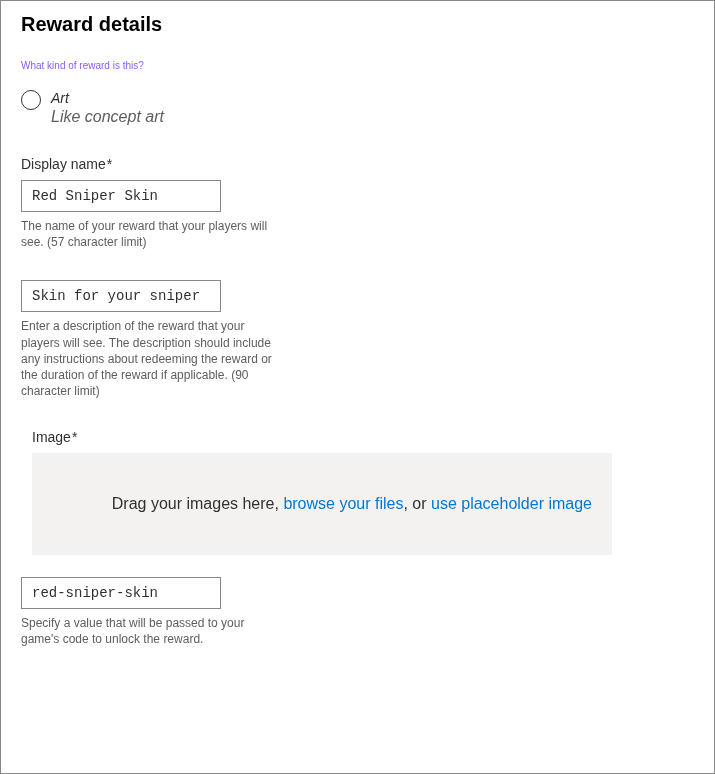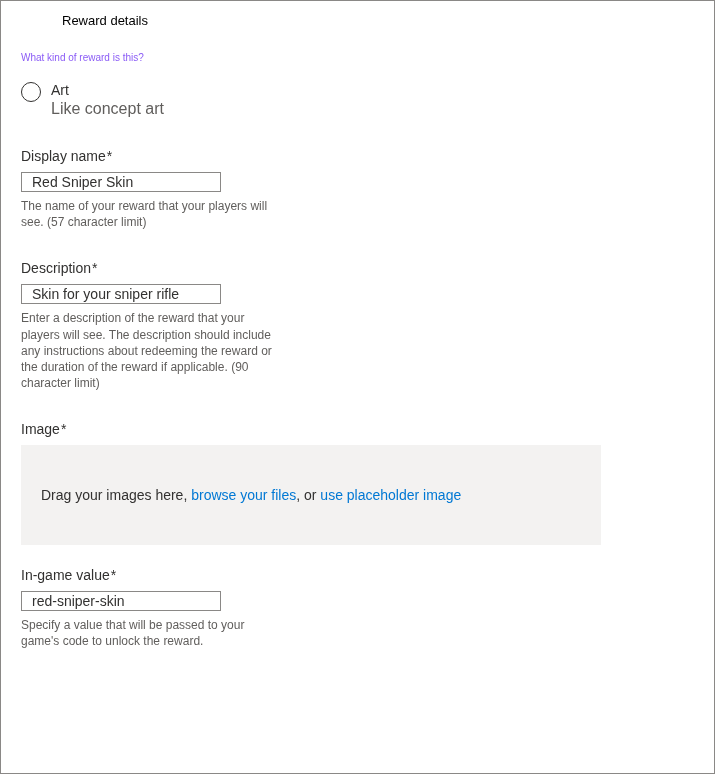--- a/index.html
+++ b/index.html
@@ -14,34 +14,34 @@
     background: #fff;
   }
   .panel {
     width: 715px;
     height: 774px;
     border: 1px solid #8a8886;
     padding: 12px 20px 20px 20px;
     overflow: hidden;
   }
   .section-title {
-    font-size: 13px;
-    font-weight: 400;
+    font-size: 20px;
+    font-weight: 700;
     color: #000;
     margin-bottom: 18px;
-    margin-left: 41px;
   }
   .question {
     font-size: 10px;
     margin-bottom: 18px;
     color: #8b5cf6;
     margin-top: 24px;
   }
   .radio-group {
     margin-bottom: 28px;
+    font-style: italic;
   }
   .radio-option {
     display: flex;
     align-items: flex-start;
     margin-bottom: 14px;
     cursor: pointer;
   }
   .radio-circle {
     width: 20px;
     height: 20px;
@@ -89,52 +89,53 @@
     margin-bottom: 8px;
   }
   .required::after {
     content: "*";
     margin-left: 1px;
   }
   .text-input {
     width: 200px;
     padding: 6px 10px;
     border: 1px solid #8a8886;
-    font-family: Liberation Sans, sans-serif;
+    font-family: Liberation Mono, monospace;
     font-size: 14px;
     color: #323130;
     background: #fff;
     outline: none;
-    height: 20px;
+    height: 32px;
   }
   .help {
     font-size: 12px;
     color: #605e5c;
     margin-top: 6px;
     max-width: 255px;
     line-height: 1.35;
   }
   .help-wide {
     max-width: 700px;
   }
   .dropzone {
     width: 580px;
     background: #f3f2f1;
     padding: 42px 20px;
-    text-align: left;
-    font-size: 14px;
+    text-align: right;
+    font-size: 16px;
     color: #323130;
     margin-top: 4px;
   }
   .link {
     color: #0078d4;
     cursor: pointer;
   }
   .image-section {
     margin-bottom: 22px;
+    margin-left: 11px;
   }
 </style>
 </head>
 <body>
 
 <div class="panel">
 
   <h2 class="section-title">Reward details</h2>
 
   <div class="question">What kind of reward is this?</div>
@@ -152,31 +153,29 @@
 
   </div>
 
   <div class="field">
     <div class="field-label required">Display name</div>
     <input type="text" class="text-input" value="Red Sniper Skin" style="">
     <div class="help">The name of your reward that your players will see. (57 character limit)</div>
   </div>
 
   <div class="field">
-    <div class="field-label required">Description</div>
     <input type="text" class="text-input" value="Skin for your sniper rifle" style="">
     <div class="help">Enter a description of the reward that your players will see. The description should include any instructions about redeeming the reward or the duration of the reward if applicable. (90 character limit)</div>
   </div>
 
   <div class="image-section">
     <div class="field-label required">Image</div>
     <div class="dropzone">
       <span>Drag your images here, </span><span class="link">browse your files</span><span>, or </span><span class="link">use placeholder image</span>
     </div>
   </div>
 
   <div class="field">
-    <div class="field-label required">In-game value</div>
     <input type="text" class="text-input" value="red-sniper-skin" style="">
     <div class="help">Specify a value that will be passed to your game's code to unlock the reward.</div>
   </div>
 
 </div>
 
 </body></html>

